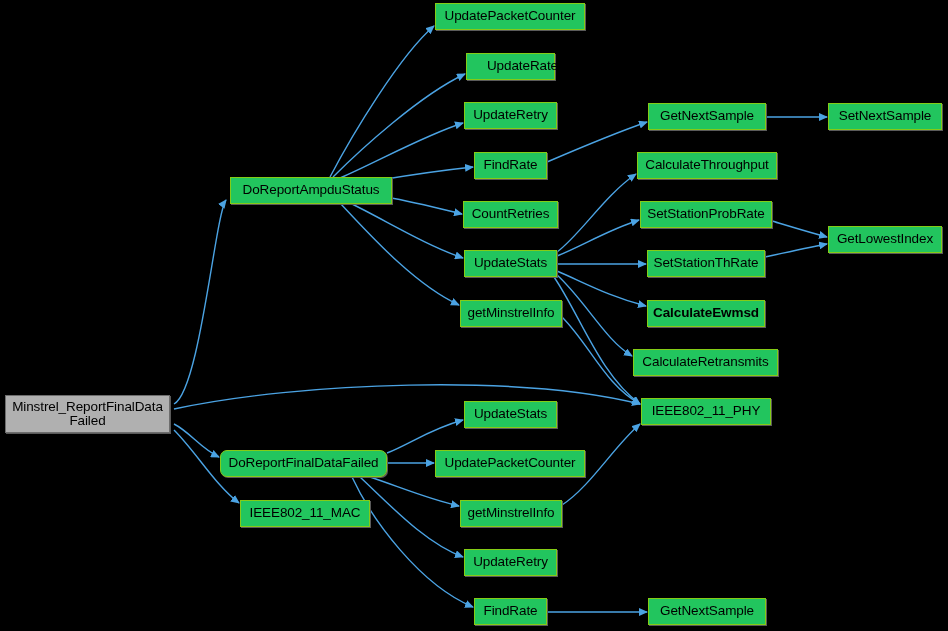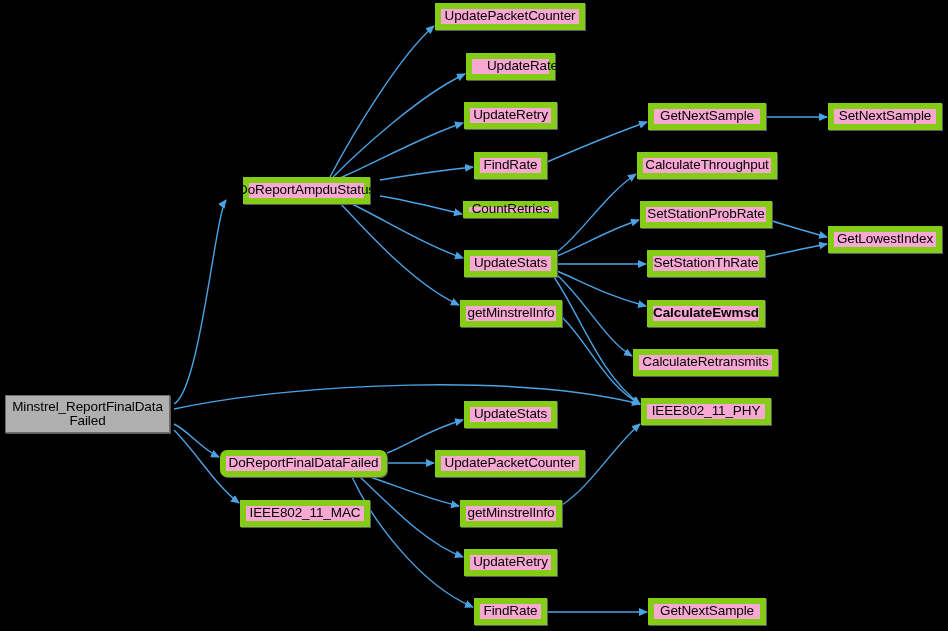--- a/index.html
+++ b/index.html
@@ -1,19 +1,19 @@
 <!DOCTYPE html>
 <html><head>
 <meta charset="utf-8">
 <style>
   html,body{margin:0;padding:0;background:#000;}
   #canvas{position:relative;width:948px;height:631px;background:#000;overflow:hidden;
           font-family:"Liberation Sans",sans-serif;}
   #edges{position:absolute;left:0;top:0;width:948px;height:631px;}
-  .node{position:absolute;box-sizing:border-box;background:#f9a8d4;border:6px solid #84cc16;
+  .node{position:absolute;box-sizing:border-box;background:#22c55e;border:1px solid #84cc16;
         color:#000;font-size:13.5px;line-height:1.05;display:flex;align-items:center;
         justify-content:center;text-align:center;white-space:pre;letter-spacing:-0.1px;
         box-shadow:1px 1px 0 #5a5a5a;}
   .node.highlight{background:#b0b0b0;border:1px solid #6d6d6d;}
 </style>
 </head>
 <body>
 
 <div id="canvas">
   <svg id="edges" xmlns="http://www.w3.org/2000/svg">
@@ -50,26 +50,26 @@
         <path d="M370,477 C400,487 428,499 459,506" fill="none" stroke="#4ba3e3" stroke-width="1.4" marker-end="url(#ah)"></path>
         <path d="M360,477 C390,505 425,543 463,557" fill="none" stroke="#4ba3e3" stroke-width="1.4" marker-end="url(#ah)"></path>
         <path d="M352,477 C372,520 420,585 473,607" fill="none" stroke="#4ba3e3" stroke-width="1.4" marker-end="url(#ah)"></path>
         <path d="M562,505 C590,487 615,445 640,424" fill="none" stroke="#4ba3e3" stroke-width="1.4" marker-end="url(#ah)"></path>
         <path d="M547,612 L647,612" fill="none" stroke="#4ba3e3" stroke-width="1.4" marker-end="url(#ah)"></path>
       </g>
   </svg>
   <div id="node-layer">
       <div class="node highlight" style="left: 5px; top: 395px; width: 165px; height: 38px;">Minstrel_ReportFinalData
 Failed</div>
-      <div class="node" style="left: 243px; top: 177px; width: 127px; height: 27px;">DoReportAmpduStatus</div>
+      <div class="node" style="left: 230px; top: 177px; width: 162px; height: 27px;">DoReportAmpduStatus</div>
       <div class="node" style="left: 435px; top: 3px; width: 150px; height: 27px;">UpdatePacketCounter</div>
       <div class="node" style="left: 466px; top: 53px; width: 89px; height: 27px; padding-left: 24px;">UpdateRate</div>
       <div class="node" style="left: 464px; top: 102px; width: 93px; height: 27px;">UpdateRetry</div>
       <div class="node" style="left: 474px; top: 152px; width: 73px; height: 27px;">FindRate</div>
-      <div class="node" style="left: 463px; top: 201px; width: 95px; height: 17px;">CountRetries</div>
+      <div class="node" style="left: 463px; top: 201px; width: 95px; height: 27px;">CountRetries</div>
       <div class="node" style="left: 464px; top: 250px; width: 93px; height: 27px;">UpdateStats</div>
       <div class="node" style="left: 460px; top: 300px; width: 102px; height: 27px;">getMinstrelInfo</div>
       <div class="node" style="left: 648px; top: 103px; width: 118px; height: 27px;">GetNextSample</div>
       <div class="node" style="left: 828px; top: 103px; width: 114px; height: 27px;">SetNextSample</div>
       <div class="node" style="left: 637px; top: 152px; width: 140px; height: 27px;">CalculateThroughput</div>
       <div class="node" style="left: 640px; top: 201px; width: 132px; height: 27px;">SetStationProbRate</div>
       <div class="node" style="left: 647px; top: 250px; width: 118px; height: 27px;">SetStationThRate</div>
       <div class="node" style="left: 828px; top: 226px; width: 114px; height: 27px;">GetLowestIndex</div>
       <div class="node" style="left: 647px; top: 300px; width: 118px; height: 27px; font-weight: bold;">CalculateEwmsd</div>
       <div class="node" style="left: 633px; top: 349px; width: 145px; height: 27px;">CalculateRetransmits</div>

